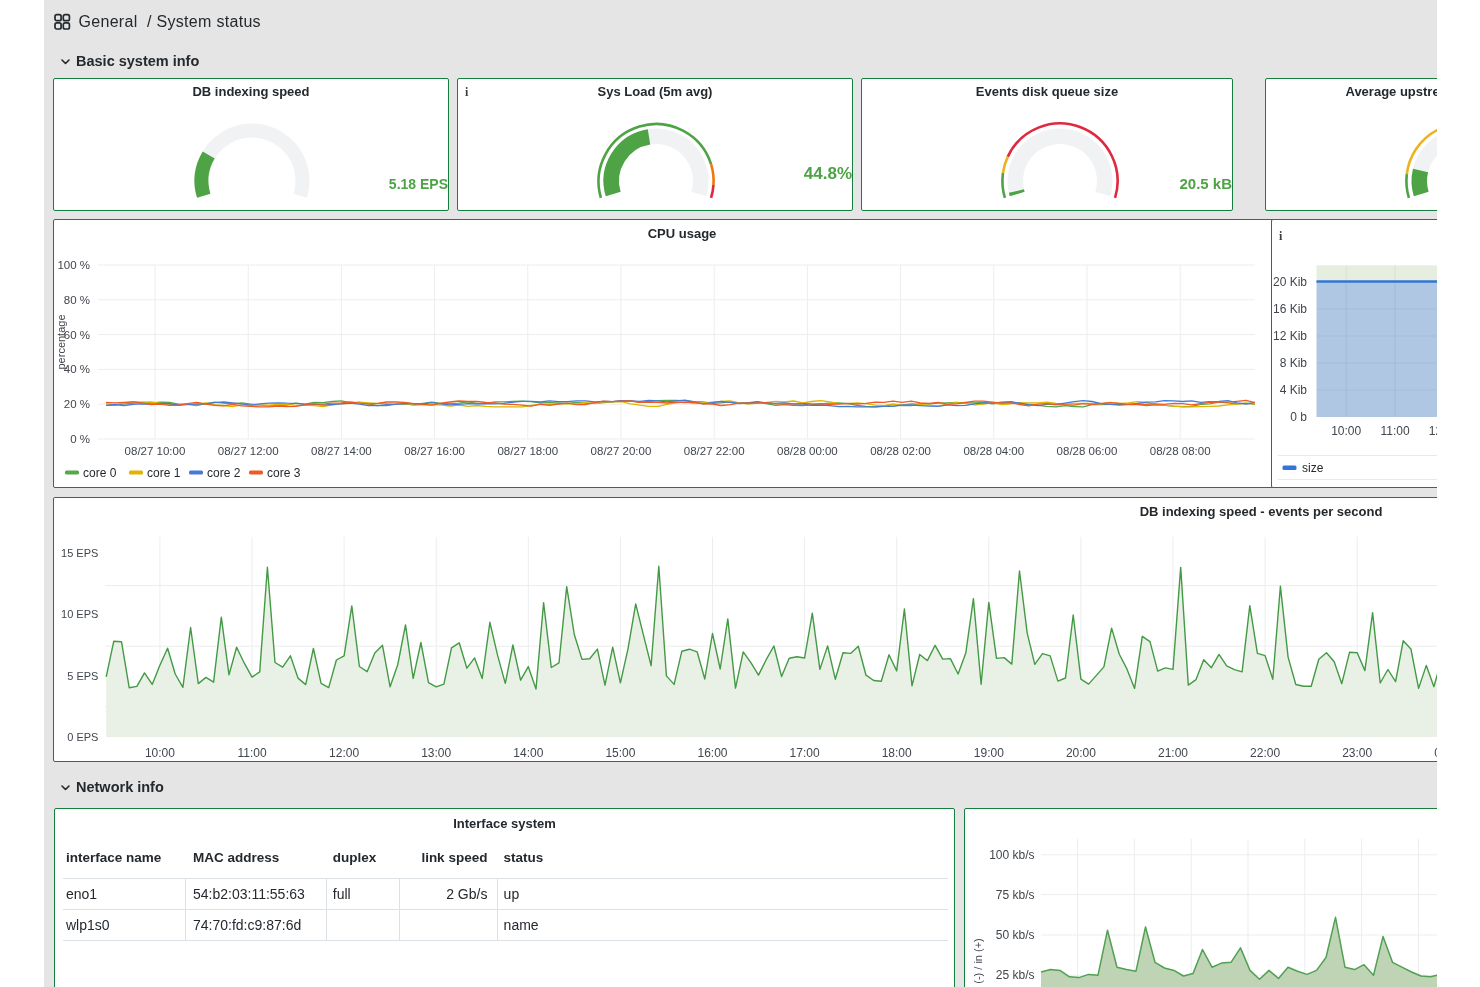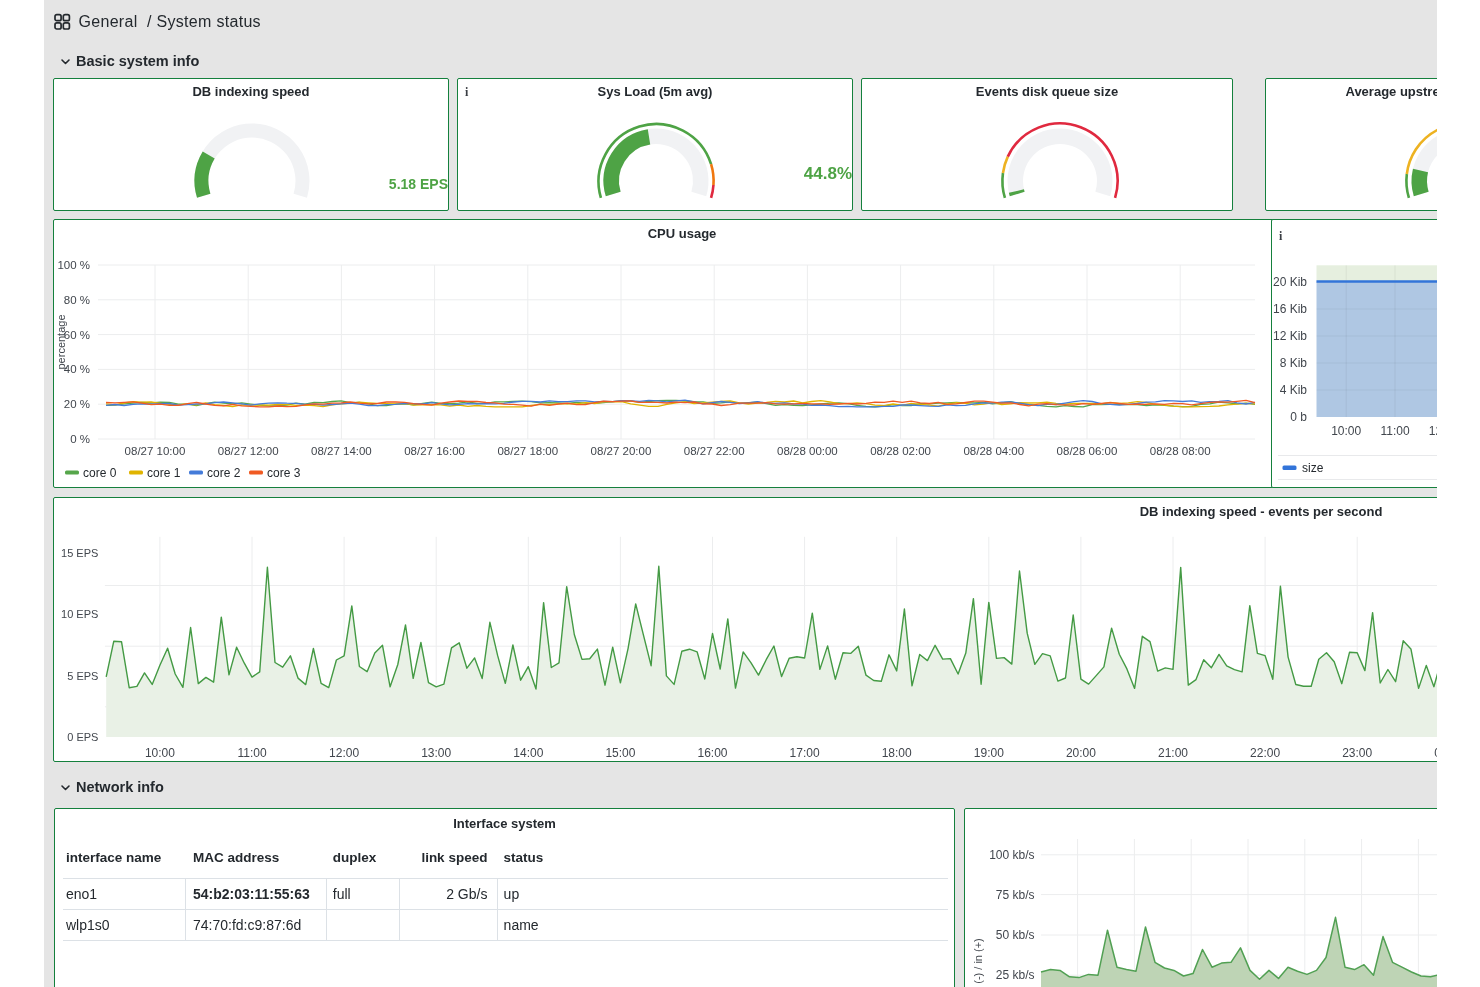--- a/index.html
+++ b/index.html
@@ -52,20 +52,21 @@
     </div>
   <div class="panel" style="left:817px;top:78px;width:372px;height:133px">
       <div class="ptitle" style="top:5px">Events disk queue size</div>
       <svg width="396" height="133" style="position:absolute;left:0;top:0">
         <path d="M 142.92 118.84 A 57.60 57.60 0 0 1 140.96 93.98" fill="none" stroke="#4EA345" stroke-width="2.6" stroke-linecap="butt"></path>
         <path d="M 140.96 93.98 A 57.60 57.60 0 0 1 145.80 77.66" fill="none" stroke="#EDB221" stroke-width="2.6" stroke-linecap="butt"></path>
         <path d="M 145.80 77.66 A 57.60 57.60 0 0 1 253.08 118.84" fill="none" stroke="#E0293F" stroke-width="2.6" stroke-linecap="butt"></path>
         <path d="M 155.21 115.08 A 44.75 44.75 0 1 1 240.79 115.08" fill="none" stroke="#F1F2F4" stroke-width="15.5" stroke-linecap="butt"></path>
         <path d="M 155.21 115.08 A 44.75 44.75 0 0 1 154.40 112.07" fill="none" stroke="#4EA345" stroke-width="15.5" stroke-linecap="butt"></path>
       </svg>
+      <div class="gval" style="left:0;right:0;top:96.2px;font-size:15px">20.5 kB</div>
     </div>
   <div class="panel" style="left:1221px;top:78px;width:396px;height:133px">
       <div class="ptitle" style="top:5px">Average upstream network bandwidth</div>
       <svg width="396" height="133" style="position:absolute;left:0;top:0">
         <path d="M 142.92 118.84 A 57.60 57.60 0 0 1 140.83 94.98" fill="none" stroke="#4EA345" stroke-width="2.6" stroke-linecap="butt"></path>
         <path d="M 140.83 94.98 A 57.60 57.60 0 0 1 226.80 52.12" fill="none" stroke="#EDB221" stroke-width="2.6" stroke-linecap="butt"></path>
         <path d="M 155.21 115.08 A 44.75 44.75 0 1 1 240.79 115.08" fill="none" stroke="#F1F2F4" stroke-width="15.5" stroke-linecap="butt"></path>
         <path d="M 155.21 115.08 A 44.75 44.75 0 0 1 154.49 91.55" fill="none" stroke="#4EA345" stroke-width="15.5" stroke-linecap="butt"></path>
       </svg>
     </div>
@@ -214,21 +215,21 @@
       <div style="position:absolute;left:130.3px;top:69px;width:1px;height:62px;background:#DCE1E6"></div>
       <div style="position:absolute;left:270.7px;top:69px;width:1px;height:62px;background:#DCE1E6"></div>
       <div style="position:absolute;left:343.7px;top:69px;width:1px;height:62px;background:#DCE1E6"></div>
       <div style="position:absolute;left:442px;top:69px;width:1px;height:62px;background:#DCE1E6"></div>
       <div style="position:absolute;left:11px;top:41px;font-size:13.5px;font-weight:700;color:#24292E">interface name</div>
       <div style="position:absolute;left:138px;top:41px;font-size:13.5px;font-weight:700;color:#24292E">MAC address</div>
       <div style="position:absolute;left:277.8px;top:41px;font-size:13.5px;font-weight:700;color:#24292E">duplex</div>
       <div style="position:absolute;right:466.6px;top:41px;font-size:13.5px;font-weight:700;color:#24292E">link speed</div>
       <div style="position:absolute;left:448.6px;top:41px;font-size:13.5px;font-weight:700;color:#24292E">status</div>
       <div style="position:absolute;left:11px;top:76.5px;font-size:14px;font-weight:400;color:#24292E">eno1</div>
-      <div style="position:absolute;left:138px;top:76.5px;font-size:14px;font-weight:700;color:#24292E">54:b2:03:11:55:63</div>
+      <div style="position:absolute;left:138px;top:76.5px;font-size:14px;font-weight:400;color:#24292E">54:b2:03:11:55:63</div>
       <div style="position:absolute;left:277.8px;top:76.5px;font-size:14px;font-weight:400;color:#24292E">full</div>
       <div style="position:absolute;right:466.6px;top:76.5px;font-size:14px;font-weight:400;color:#24292E">2 Gb/s</div>
       <div style="position:absolute;left:448.6px;top:76.5px;font-size:14px;font-weight:400;color:#24292E">up</div>
       <div style="position:absolute;left:11px;top:107.5px;font-size:14px;font-weight:400;color:#24292E">wlp1s0</div>
       <div style="position:absolute;left:138px;top:107.5px;font-size:14px;font-weight:400;color:#24292E">74:70:fd:c9:87:6d</div>
       <div style="position:absolute;left:448.6px;top:107.5px;font-size:14px;font-weight:400;color:#24292E">name</div>
   </div>
 
   <div class="panel" style="left:919.5px;top:808px;width:680px;height:230px">
     <svg width="680" height="230" style="position:absolute;left:0;top:0">

